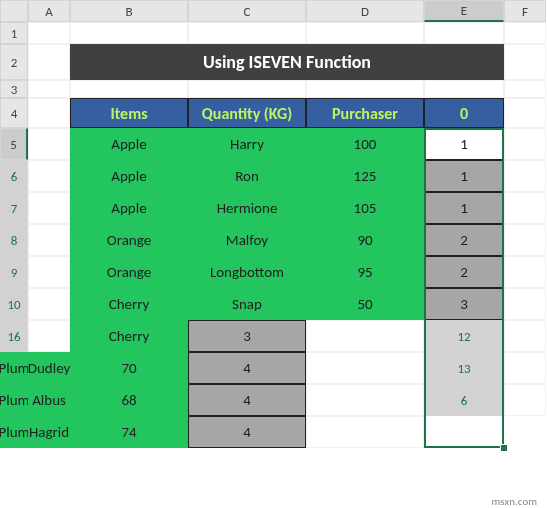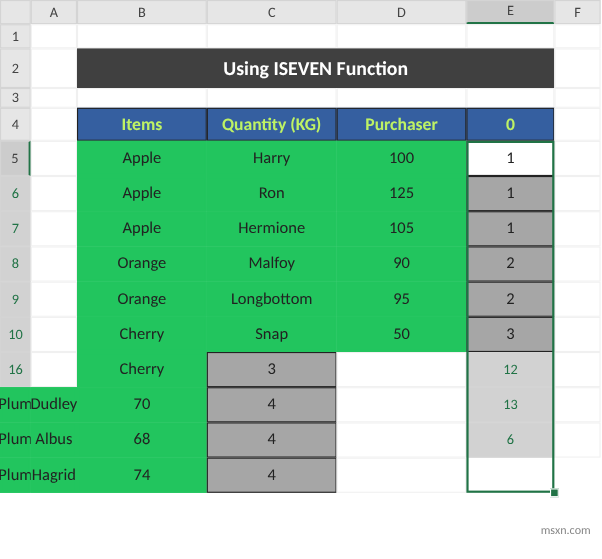--- a/index.html
+++ b/index.html
@@ -89,21 +89,21 @@
     .fill-handle {
       position: absolute;
       width: 8px;
       height: 8px;
       background: #217346;
       border: 1px solid #fff;
       z-index: 6;
     }
     .watermark {
       position: absolute;
-      bottom: 20px;
+      bottom: 0;
       right: 10px;
       font-size: 11px;
       color: #888;
     }
   </style>
 </head>
 <body>
 
 <div class="sheet">
   <div class="corner"></div>

